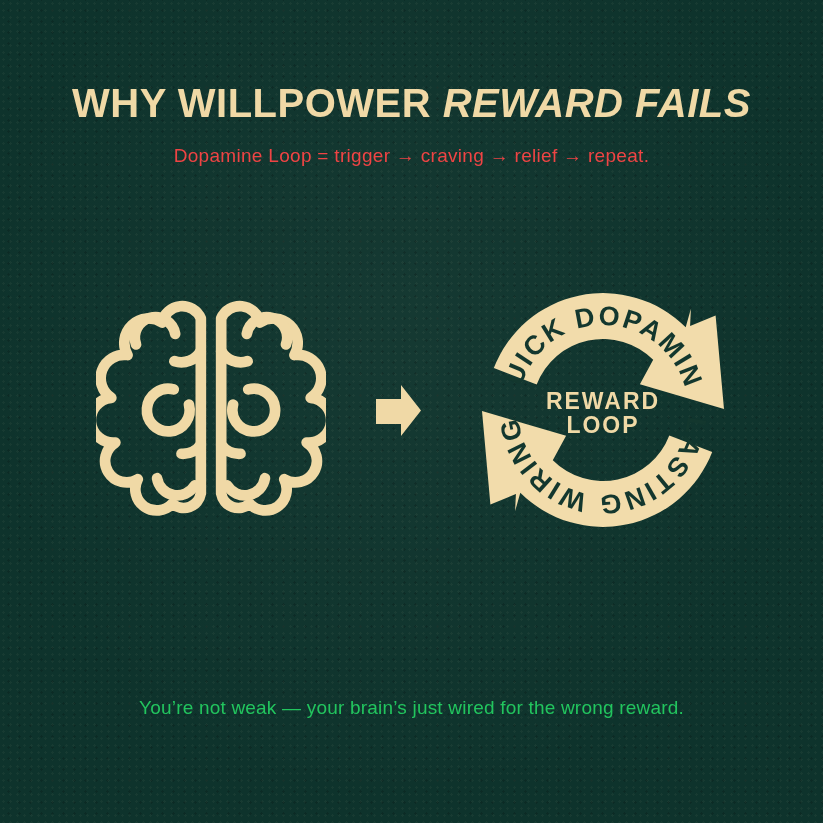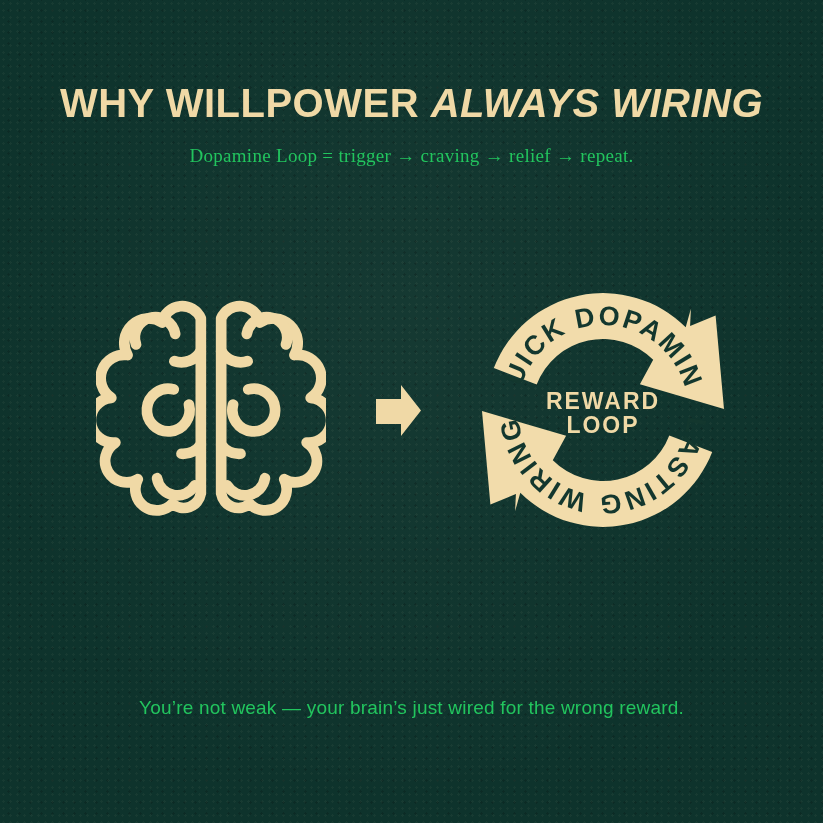--- a/index.html
+++ b/index.html
@@ -20,22 +20,22 @@
   }
   .title{
     position:absolute;left:0;right:0;top:83px;margin:0;
     text-align:center;color:#f0d9a6;
     font-size:40px;font-weight:bold;line-height:1;letter-spacing:.5px;
     white-space:pre;
   }
   .title em{font-style:italic;}
   .subtitle{
     position:absolute;left:0;right:0;top:143px;margin:0;
-    text-align:center;color:#22c55e;
-    font-size:19px;line-height:26px;letter-spacing:.3px;font-family:Liberation Serif, serif;
+    text-align:center;color:#ef4444;
+    font-size:19px;line-height:26px;letter-spacing:.3px;
   }
   .caption{
     position:absolute;left:0;right:0;top:695px;margin:0;
     text-align:center;color:#22c55e;
     font-size:19px;line-height:26px;letter-spacing:.2px;
   }
   .brain{position:absolute;left:96px;top:292px;width:230px;height:232px;}
   .brain path{fill:none;stroke:#f0d9a6;stroke-width:10.5;stroke-linecap:round;stroke-linejoin:round;}
   .mid-arrow{position:absolute;left:374px;top:382px;width:50px;height:57px;}
   .mid-arrow polygon{fill:#f0d9a6;}
@@ -49,21 +49,21 @@
     font-family:"Liberation Sans", sans-serif;
     font-size:23px;font-weight:bold;letter-spacing:2px;fill:#f0d9a6;
   }
 </style>
 </head>
 <body>
 
 <div class="poster">
   <div class="texture"></div>
 
-  <h1 class="title"><span>WHY WILLPOWER </span><em>ALWAYS WIRING</em></h1>
+  <h1 class="title"><span>WHY WILLPOWER </span><em>REWARD FAILS</em></h1>
 
   <p class="subtitle">Dopamine Loop = trigger → craving → relief → repeat.</p>
 
   <svg class="brain" viewBox="0 0 224 228" aria-hidden="true">
     <g>
       <path d="
         M 102 26
         A 20 20 0 0 0 64 30
         A 24 24 0 0 0 30 62
         A 23 23 0 0 0 14 104

